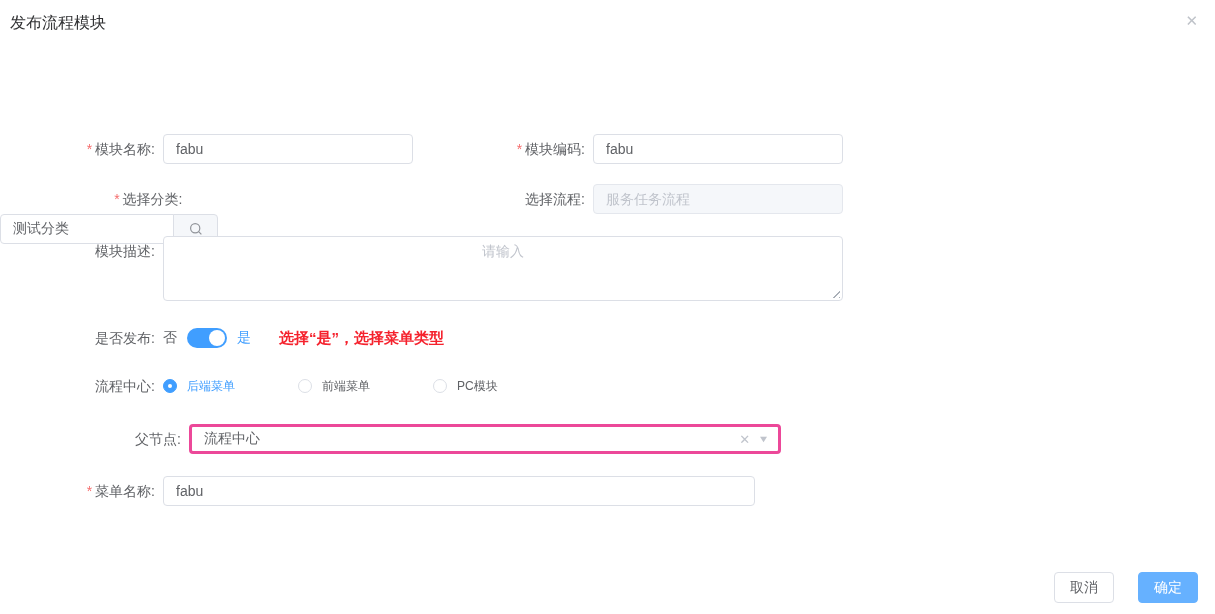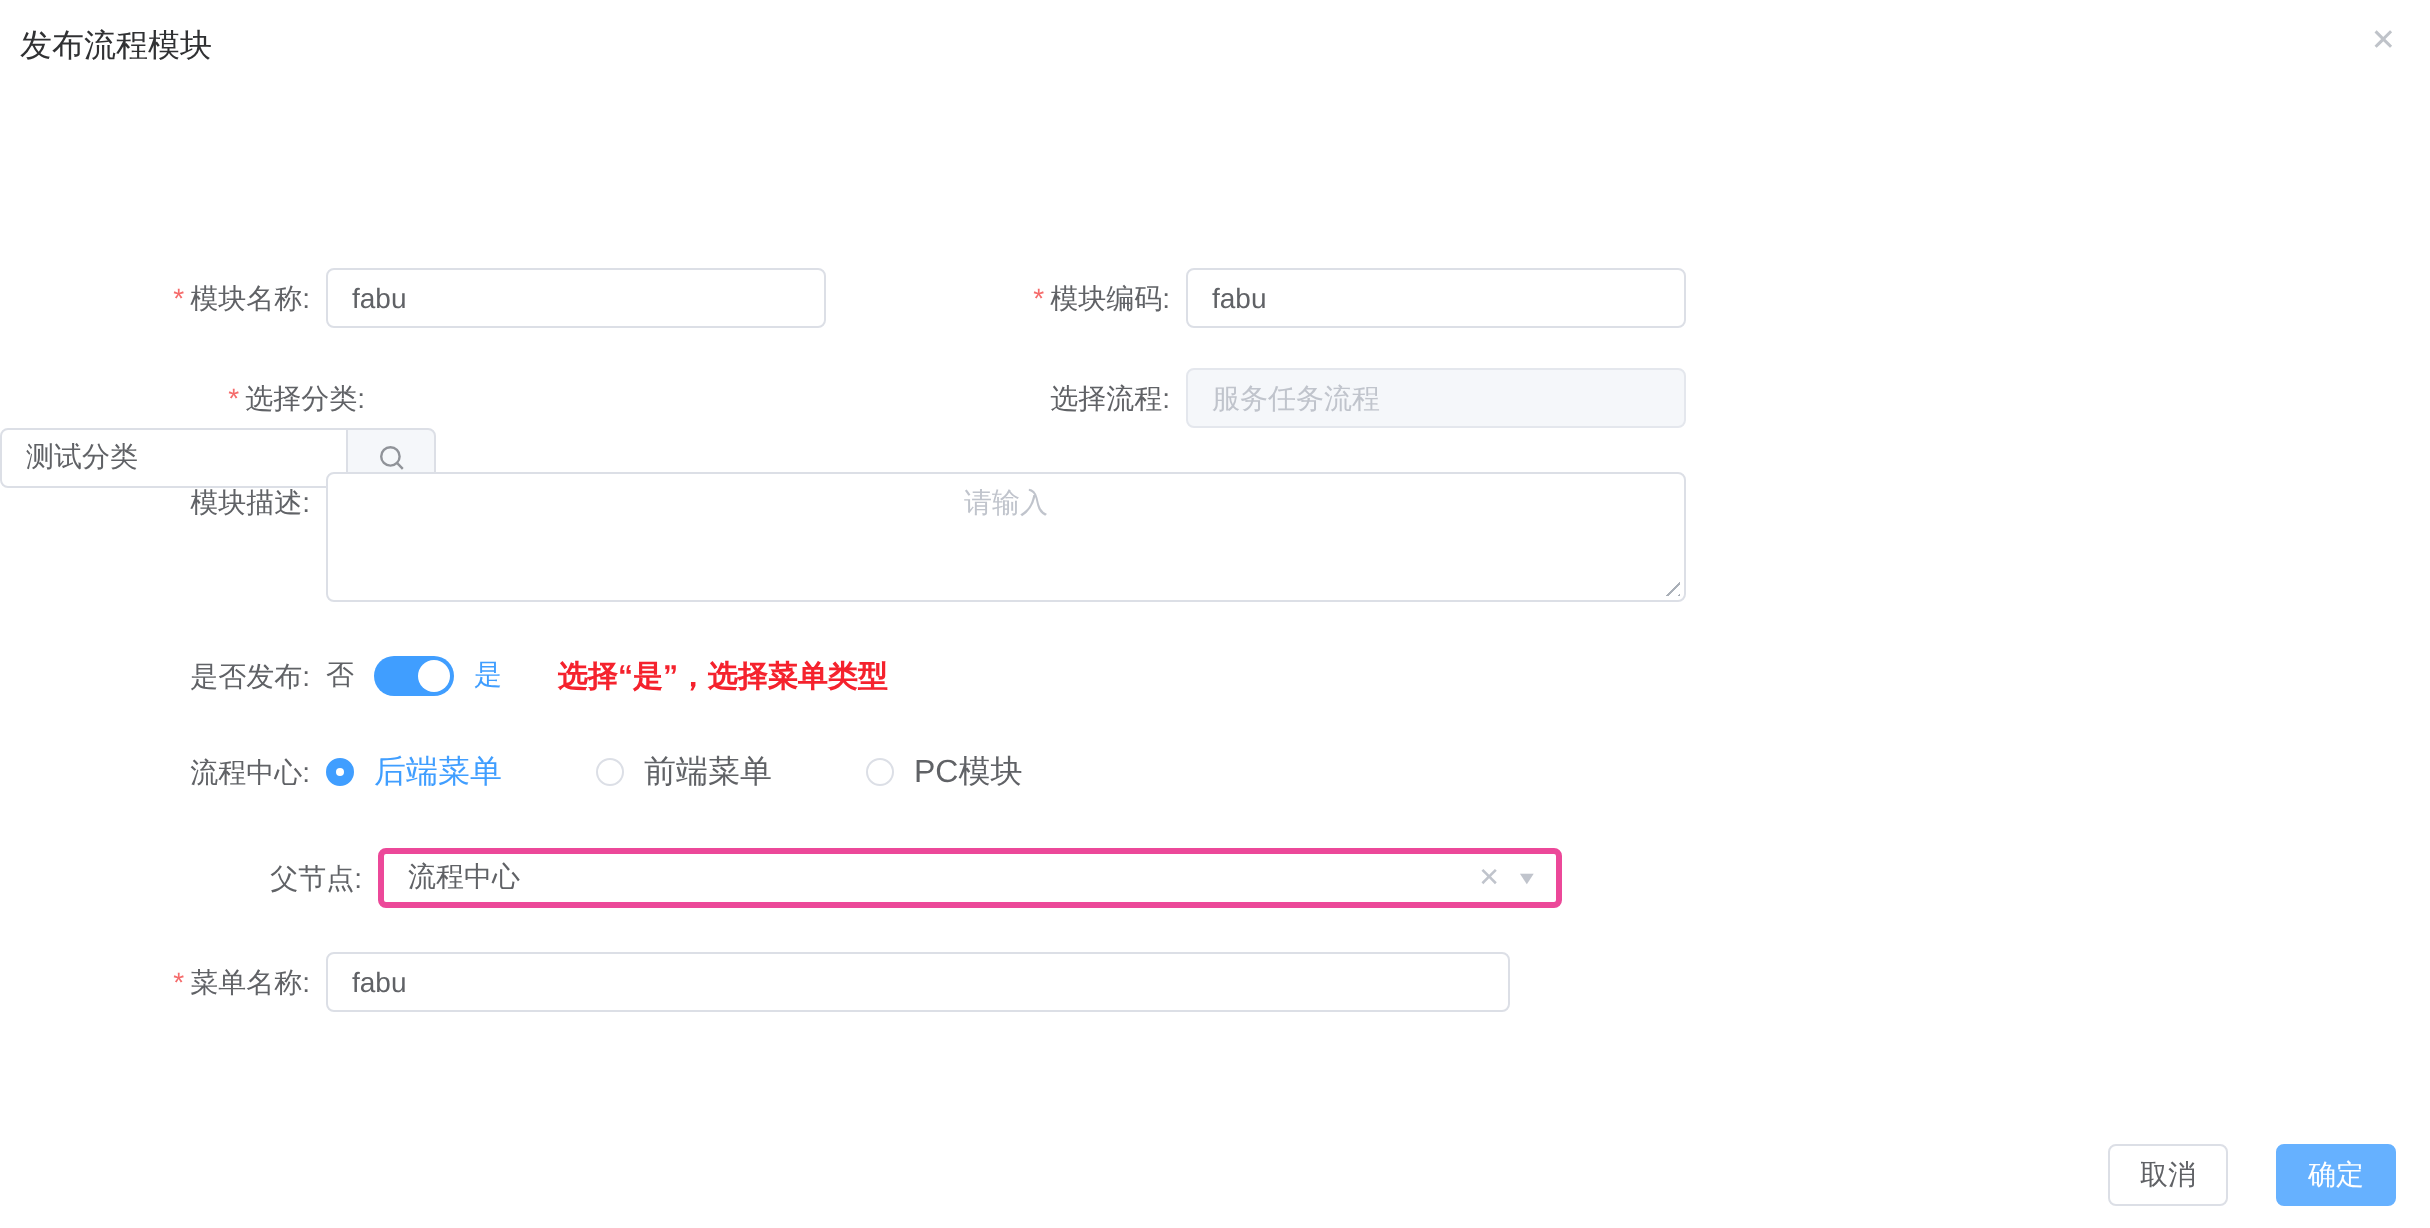--- a/index.html
+++ b/index.html
@@ -46,21 +46,21 @@
   .toggle .knob { position:absolute; top:2px; right:2px; width:16px; height:16px;
     border-radius:50%; background:#fff; }
   .hint-red { color:#f5222d; font-size:15px; font-weight:bold; margin-left:28px; }
 
   .radio-item { display:flex; align-items:center; margin-right:28px; cursor:pointer; width:107px; }
   .radio-dot { width:14px; height:14px; border-radius:50%; border:1px solid #dcdfe6;
     background:#fff; margin-right:10px; flex:none; position:relative; }
   .radio-item.selected .radio-dot { background:#409eff; border-color:#409eff; }
   .radio-item.selected .radio-dot::after { content:""; position:absolute; left:4px; top:4px;
     width:4px; height:4px; border-radius:50%; background:#fff; }
-  .radio-label { font-size:16px; color:#606266; }
+  .radio-label { font-size:12px; color:#606266; }
   .radio-item.selected .radio-label { color:#409eff; }
 
   .select { display:flex; align-items:center; width:592px; height:30px;
     border:3px solid #ec4899; border-radius:4px; padding:0 10px 0 12px;
     font-size:14px; color:#606266; cursor:pointer; background:#fff; }
   .select .sel-value { flex:1; }
   .sel-clear { color:#c0c4cc; font-size:13px; margin-right:9px; }
   .sel-caret { color:#c0c4cc; font-size:9px; transform:scaleX(1.3); }
 
   .footer { position:absolute; right:17px; bottom:11px; display:flex; gap:24px; }

